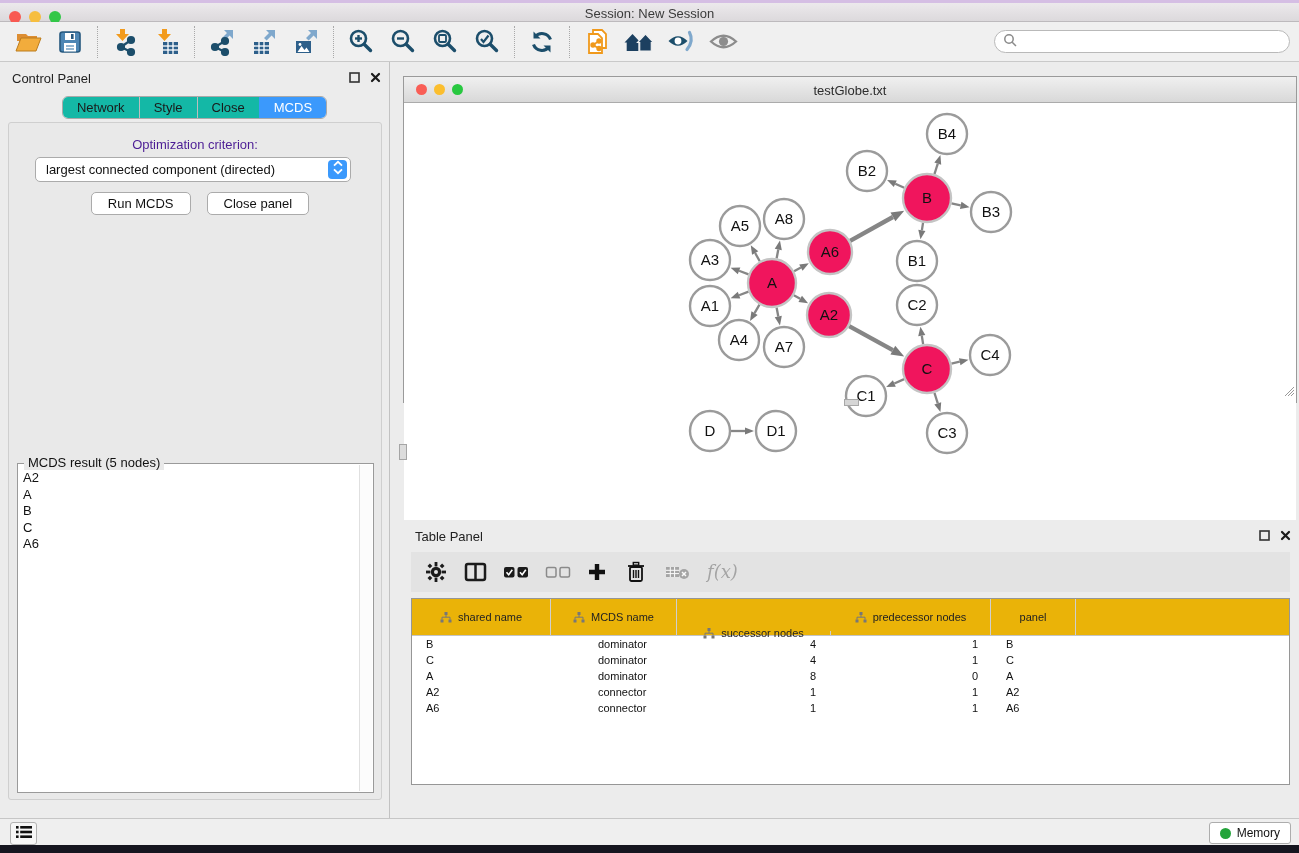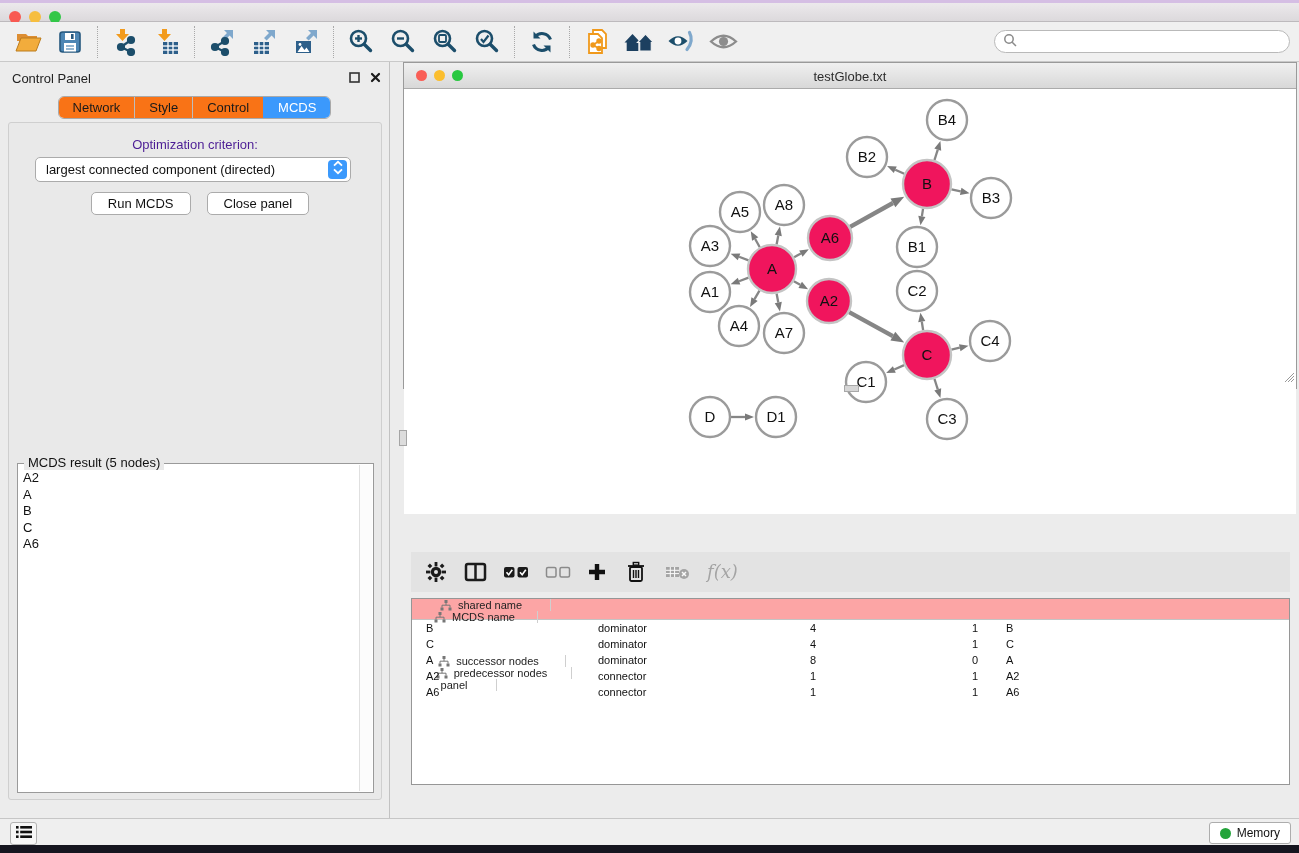--- a/index.html
+++ b/index.html
@@ -37,21 +37,21 @@
     background:#ECECEC; border-right:1px solid #C2C2C2; }
   .panel-header { position:relative; height:34px; }
   .panel-header .ph-title { position:absolute; left:12px; top:9px; font-size:13px; color:#222; }
   .ph-icons { position:absolute; right:8px; top:10px; display:flex; gap:10px; }
   .ph-icons span { display:inline-flex; }
 
   .seg-tabs { display:flex; justify-content:center; }
   .seg { display:flex; border:1px solid #A9A9A9; border-radius:6px; overflow:hidden;
     background:#fff; height:23px; }
   .seg .tab { display:flex; align-items:center; padding:0 14px; font-size:13px; color:#1a1a1a;
-    border-left:1px solid #BDBDBD; background:#f97316; cursor:default; }
+    border-left:1px solid #BDBDBD; background:#14b8a6; cursor:default; }
   .seg .tab:first-child { border-left:none; }
   .seg .tab.active { background:var(--accent); color:#fff; border-left-color:var(--accent); }
 
   .cp-inner { position:absolute; left:8px; top:60px; width:374px; height:740px; max-height:740px; }
   .cp-box { position:absolute; left:0; top:0; width:374px; height:678px;
     background:#E9E9E9; border:1px solid #CFCFCF; border-radius:3px; }
   .opt-label { position:absolute; left:0; right:0; top:14px; text-align:center;
     font-size:13px; color:#4c1d95; }
   .dropdown { position:absolute; left:26px; top:34px; width:316px; height:25px; background:#fff;
     border:1px solid #ABABAB; border-radius:5px; display:flex; align-items:center; }
@@ -66,21 +66,21 @@
   .result-box { position:absolute; left:8px; top:340px; width:357px; height:330px;
     border:1px solid #9a9a9a; background:#fff; }
   .result-title { position:absolute; left:6px; top:-9px; background:#E9E9E9; padding:0 4px;
     font-size:13px; color:#111; }
   .result-list { position:absolute; left:1px; top:6px; bottom:1px; right:14px; overflow:hidden; }
   .result-item { font-size:13px; color:#111; line-height:16.5px; padding-left:4px; }
   .result-scroll { position:absolute; right:1px; top:1px; bottom:1px; width:13px; background:#FCFCFC;
     border-left:1px solid #E0E0E0; }
 
   
-  .net-window { position:absolute; left:403px; top:62px; width:894px; height:327px;
+  .net-window { position:absolute; left:403px; top:76px; width:894px; height:327px;
     background:#ec4899; border:1px solid #9a9a9a; }
   .net-titlebar { position:relative; height:26px; background:linear-gradient(#F0F0F0,#D8D8D8);
     border-bottom:1px solid #ABABAB; }
   .net-titlebar .title { position:absolute; left:0; right:0; top:6px; text-align:center;
     font-size:13px; color:#2d2d2d; }
   .ntl { position:absolute; top:7px; width:11px; height:11px; border-radius:50%; }
   .ntl.red { left:12px; background:#F95E56; }
   .ntl.yel { left:30px; background:#FBBE2E; }
   .ntl.grn { left:48px; background:#28C840; }
   .net-canvas { position:absolute; left:0; top:26px; width:892px; height:425px; background:#fff; }
@@ -92,21 +92,21 @@
 
   
   .table-panel { position:absolute; left:403px; top:520px; width:896px; height:298px;
     background:#ECECEC; }
   .tp-toolbar { position:absolute; left:8px; top:32px; width:879px; height:40px; background:#E3E3E3;
     display:flex; align-items:center; gap:15px; padding-left:14px; }
   .tp-btn { display:flex; align-items:center; justify-content:flex-start; min-width:24px; height:28px; }
   .tp-btn.disabled { opacity:.85; }
   .data-table { position:absolute; left:8px; top:78px; width:879px; height:187px; background:#fff;
     border:1px solid #969696; overflow:hidden; }
-  .dt-header { display:flex; height:21px; background:#fca5a5; border-bottom:1px solid #C4C4C4;flex-direction:column; }
+  .dt-header { display:flex; height:37px; background:#eab308; border-bottom:1px solid #C4C4C4; }
   .dt-th { display:flex; align-items:center; justify-content:center; gap:6px;
     font-size:11px; color:#222; border-right:1px solid #CFCFCF; }
   .dt-th:last-child { border-right:none; flex:1; }
   .dt-row { display:flex; height:16px; }
   .dt-cell { font-size:11px; color:#111; line-height:16px; white-space:nowrap; }
   .tp-tabs { position:absolute; left:0; right:0; top:268px; display:flex; justify-content:center; }
 
   
   .status-bar { position:absolute; left:0; top:818px; width:1299px; height:27px;
     background:#EFEFEF; border-top:1px solid #C6C6C6; }
@@ -119,20 +119,21 @@
 
   .desktop-strip { position:absolute; left:0; top:845px; width:1299px; height:8px; background:#15151F; }
 </style>
 </head>
 <body>
 
 <div class="titlebar">
   <span class="tl red"></span>
   <span class="tl yel"></span>
   <span class="tl grn"></span>
+  <div class="title">Session: New Session</div>
 </div>
 
 <div class="toolbar">
   <div id="tb-groups" style="display:flex;align-items:center;">
       <div class="tb-group">
         <div class="tb-btn">
           <svg width="27" height="24" viewBox="0 0 27 24">
             <path d="M2 4h9l2 2h9v5H2z" fill="#DD8E33"></path>
             <path d="M1 21L6 8h20l-5 13z" fill="#F2AC3C" stroke="#BC7C1C" stroke-width="1"></path>
           </svg>
@@ -315,21 +316,21 @@
           <svg width="11" height="11" viewBox="0 0 11 11">
             <path d="M2 2l7 7M9 2l-7 7" stroke="#1b1b1b" stroke-width="2.2" stroke-linecap="round"></path>
           </svg>
         </span>
     </span>
   </div>
   <div class="seg-tabs">
     <div class="seg" id="cp-tabs">
         <div class="tab">Network</div>
         <div class="tab">Style</div>
-        <div class="tab">Control</div>
+        <div class="tab">Close</div>
         <div class="tab active">MCDS</div>
       </div>
   </div>
   <div class="cp-inner">
     <div class="cp-box">
       <div class="opt-label">Optimization criterion:</div>
       <div class="dropdown">
         <span class="dd-value">largest connected component (directed)</span>
         <span class="dd-stepper">
           <span><svg width="12" height="15" viewBox="0 0 12 15">
@@ -453,20 +454,35 @@
   <div class="net-resize"><svg width="12" height="12" viewBox="0 0 12 12">
         <g stroke="#999" stroke-width="1">
           <line x1="2" y1="11" x2="11" y2="2"></line>
           <line x1="5" y1="11" x2="11" y2="5"></line>
           <line x1="8" y1="11" x2="11" y2="8"></line>
         </g>
       </svg></div>
 </div>
 
 <div class="table-panel">
+  <div class="panel-header">
+    <span class="ph-title">Table Panel</span>
+    <span class="ph-icons">
+      <span>
+          <svg width="11" height="11" viewBox="0 0 11 11">
+            <rect x="1" y="1" width="9" height="9" fill="none" stroke="#333" stroke-width="1.6"></rect>
+          </svg>
+        </span>
+      <span>
+          <svg width="11" height="11" viewBox="0 0 11 11">
+            <path d="M2 2l7 7M9 2l-7 7" stroke="#1b1b1b" stroke-width="2.2" stroke-linecap="round"></path>
+          </svg>
+        </span>
+    </span>
+  </div>
   <div class="tp-toolbar" id="tp-toolbar">
       <div class="tp-btn">
         <svg width="22" height="22" viewBox="0 0 22 22">
           <g fill="#1b1b1b">
             <circle cx="11" cy="11" r="5.2"></circle>
             <rect x="9.6" y="1" width="2.8" height="4.4"></rect>
             <rect x="9.6" y="16.6" width="2.8" height="4.4"></rect>
             <rect x="1" y="9.6" width="4.4" height="2.8"></rect>
             <rect x="16.6" y="9.6" width="4.4" height="2.8"></rect>
             <rect x="3.2" y="3.2" width="3.4" height="3.4" transform="rotate(45 4.9 4.9)"></rect>

